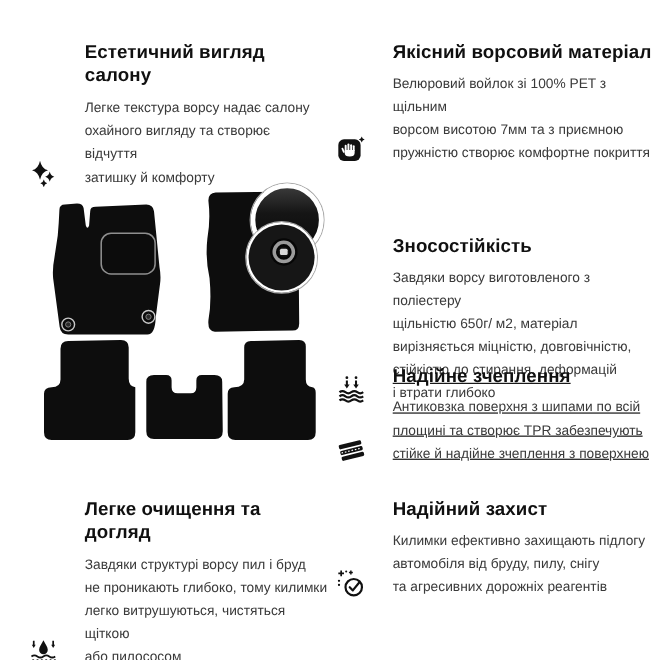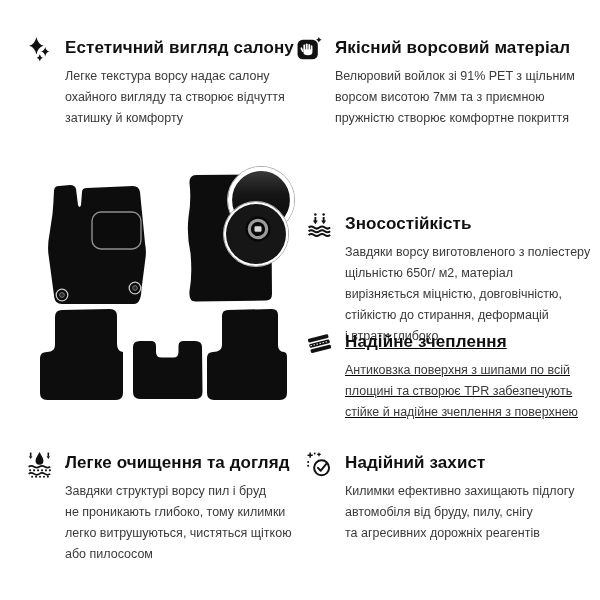--- a/index.html
+++ b/index.html
@@ -1,26 +1,26 @@
 <!DOCTYPE html>
 <html><head>
 <meta charset="utf-8">
 <style>
   html,body{margin:0;padding:0;background:#fff;}
   .canvas{
     position:relative;width:600px;height:600px;background:#ffffff;
     font-family:"Liberation Sans",sans-serif;overflow:hidden;
   }
-  .feat{position:absolute;display:flex;align-items:flex-start;gap:12px;}
+  .feat{position:absolute;display:flex;align-items:flex-end;gap:24px;}
   .feat .icon{flex:0 0 27px;width:27px;height:27px;margin-top:-1px;}
   .feat .icon svg{display:block;width:27px;height:27px;}
   .feat h3{margin:0;font-size:17px;font-weight:700;color:#101010;line-height:1.25;letter-spacing:.1px;}
   .feat p{margin:8px 0 0;font-size:12.5px;line-height:21px;color:#3a3a3a;white-space:pre-line;}
   #f1{left:26px;top:37px;width:268px;}
-  #f2{left:296px;top:37px;width:288px;}
+  #f2{left:306px;top:37px;width:288px;}
   #f3{left:306px;top:169px;width:288px;margin-top:44px;}
   #f4{left:306px;top:331px;width:288px;text-decoration:underline;}
   #f5{left:26px;top:452px;width:272px;}
   #f6{left:306px;top:452px;width:288px;}
   .mats{position:absolute;left:30px;top:165px;width:270px;height:245px;}
 </style>
 </head>
 <body>
 
 <div class="canvas">
@@ -51,21 +51,21 @@
           <rect x="11.9" y="7.8" width="1.7" height="6" rx="0.85"></rect>
           <rect x="14.2" y="8.8" width="1.6" height="5" rx="0.8"></rect>
           <rect x="4.9" y="10.8" width="1.6" height="4.6" rx="0.8" transform="rotate(-24 5.7 13.1)"></rect>
           <path d="M7.1 12.8 h8.7 v2.6 q0 3.1 -4.35 3.1 q-4.35 0 -4.35 -3.1 z"></path>
         </g>
         <path d="M22 1 Q22.5 3.1 24.6 3.6 Q22.5 4.1 22 6.2 Q21.5 4.1 19.4 3.6 Q21.5 3.1 22 1 Z" fill="#111"></path>
       </svg>
     </span>
     <div>
       <h3>Якісний ворсовий матеріал</h3>
-      <p>Велюровий войлок зі 91% PET з щільним
+      <p>Велюровий войлок зі 100% PET з щільним
 ворсом висотою 7мм та з приємною
 пружністю створює комфортне покриття</p>
     </div>
   </div>
 
   <div class="feat" id="f3">
     <span class="icon">
       <svg viewBox="0 0 26 26">
         <circle cx="9" cy="2.3" r="1.2" fill="#111"></circle>
         <circle cx="17" cy="2.3" r="1.2" fill="#111"></circle>

